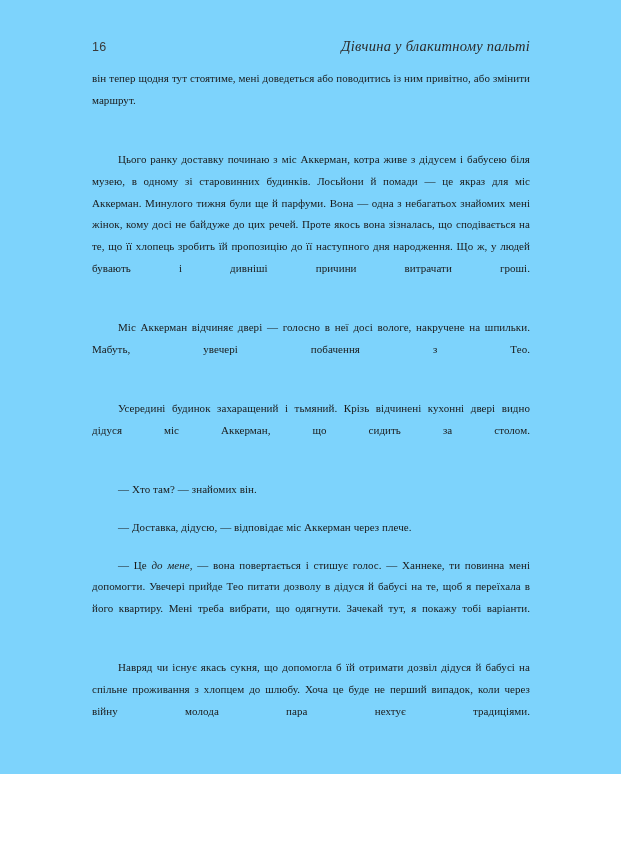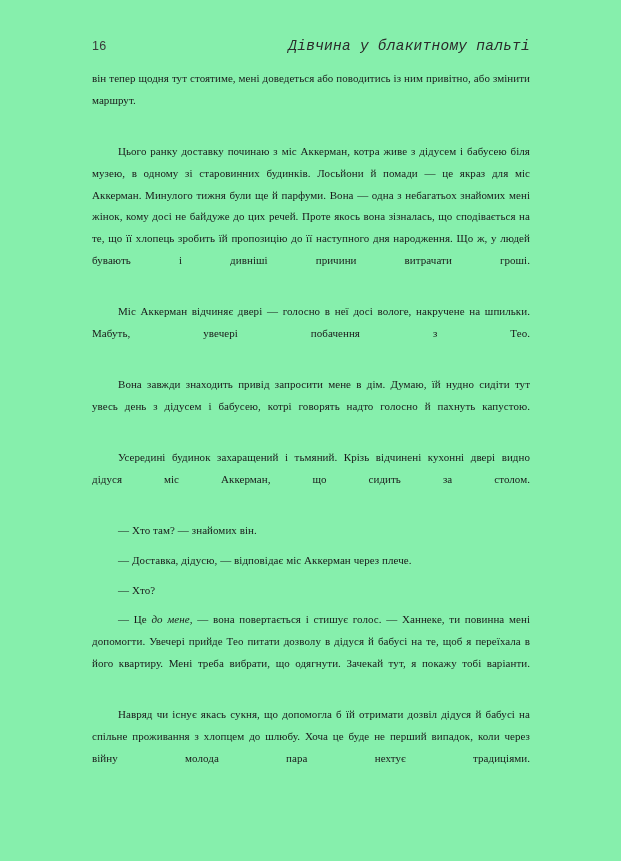--- a/index.html
+++ b/index.html
@@ -13,44 +13,44 @@
     height: 864px;
     overflow: hidden;
     font-family: "Liberation Serif", "DejaVu Serif", serif;
     color: #1a1a1a;
     -webkit-font-smoothing: antialiased;
   }
 
   .page {
     position: relative;
     width: 621px;
-    height: 861px;
+    height: 774px;
     box-sizing: border-box;
-    background: #86efac;
+    background: #7dd3fc;
   }
 
   
   .running-head {
     position: absolute;
     left: 92px;
     right: 91px;
     top: 38px;
     height: 18px;
     display: flex;
     align-items: baseline;
     justify-content: space-between;
   }
   .folio {
     font-family: "Liberation Sans", "DejaVu Sans", sans-serif;
     font-size: 12.5px;
     letter-spacing: 0.4px;
     color: #3a3a3a;
   }
   .head-title {
-    font-family: Liberation Mono, monospace;
+    font-family: Liberation Serif, serif;
     font-style: italic;
     font-size: 14.5px;
     letter-spacing: 0.25px;
     color: #2b2b2b;
     white-space: nowrap;
   }
 
   
   .text-block {
     position: absolute;
@@ -64,21 +64,21 @@
     font-size: 11px;
     line-height: 21.7px;
     text-align: justify;
     text-justify: inter-word;
     hyphens: manual;
     -webkit-hyphens: manual;
     word-spacing: 0.1px;
     letter-spacing: 0.05px;
   }
   .para + .para {
-    margin-top: 8px;
+    margin-top: 16px;
   }
   .para.indent {
     text-indent: 26px;
   }
   .para.noindent {
     text-indent: 0;
   }
   .para.dialogue {
     text-indent: 26px;
   }
@@ -107,29 +107,27 @@
 
   <div class="text-block">
 
     <p class="para noindent">він тепер щодня тут стоятиме, мені доведеться або поводитись із ним привітно, або змінити маршрут.</p>
 
     <p class="para indent">Цього ранку доставку починаю з міс Аккерман, котра живе з дідусем і бабусею біля музею, в одному зі старовинних будинків. Лосьйони й помади — це якраз для міс Аккерман. Минулого тижня були ще й парфуми. Вона — одна з небагатьох знайомих мені жінок, кому досі не байдуже до цих речей. Проте якось вона зізналась, що сподівається на те, що її хлопець зробить їй пропозицію до її наступного дня народження. Що ж, у людей бувають і дивніші причини витрачати гроші.</p>
 
     <p class="para indent">Міс Аккерман відчиняє двері — голосно в неї досі вологе, накручене на шпильки. Мабуть, увечері побачення з Тео.</p>
 
 
-    <p class="para indent">Вона завжди знаходить привід запросити мене в дім. Думаю, їй нудно сидіти тут увесь день з дідусем і бабусею, котрі говорять надто голосно й пахнуть капустою.</p>
 
     <p class="para indent">Усередині будинок захаращений і тьмяний. Крізь відчинені кухонні двері видно дідуся міс Аккерман, що сидить за столом.</p>
 
     <p class="para dialogue short">— Хто там? — знайомих він.</p>
 
     <p class="para dialogue short">— Доставка, дідусю, — відповідає міс Аккерман через плече.</p>
 
-    <p class="para dialogue short">— Хто?</p>
 
     <p class="para dialogue"><span>— Це </span><em>до мене</em><span>, — вона повертається і стишує голос. — Ханнеке, ти повинна мені допомогти. Увечері прийде Тео питати дозволу в дідуся й бабусі на те, щоб я переїхала в його квартиру. Мені треба вибрати, що одягнути. Зачекай тут, я покажу тобі варіанти.</span></p>
 
     <p class="para indent">Навряд чи існує якась сукня, що допомогла б їй отримати дозвіл дідуся й бабусі на спільне проживання з хлопцем до шлюбу. Хоча це буде не перший випадок, коли через війну молода пара нехтує традиціями.</p>
 
   </div>
 
 </div>
 
 </body></html>

